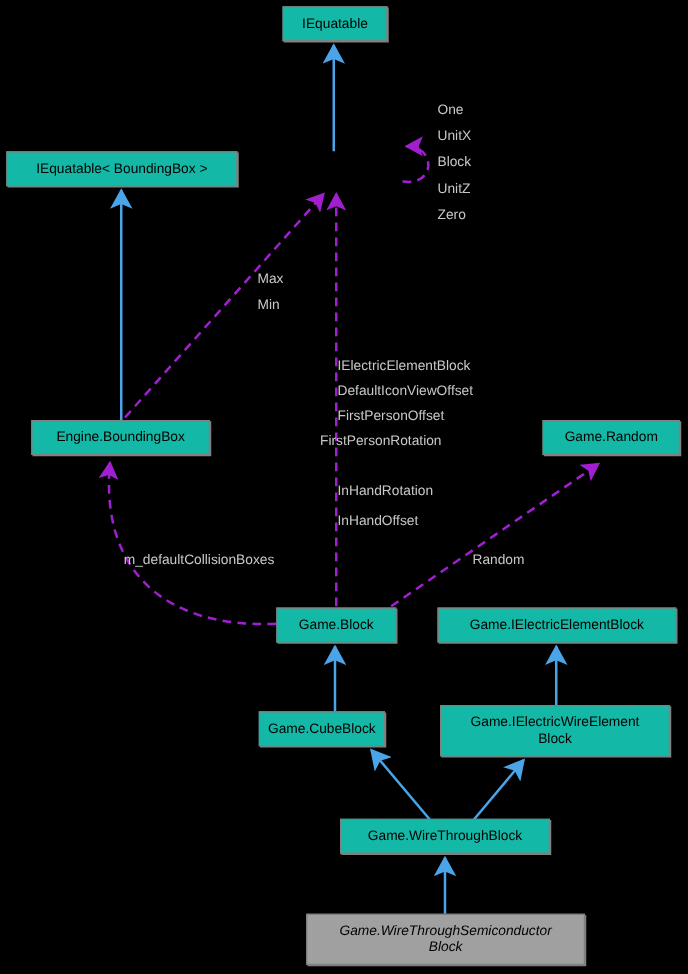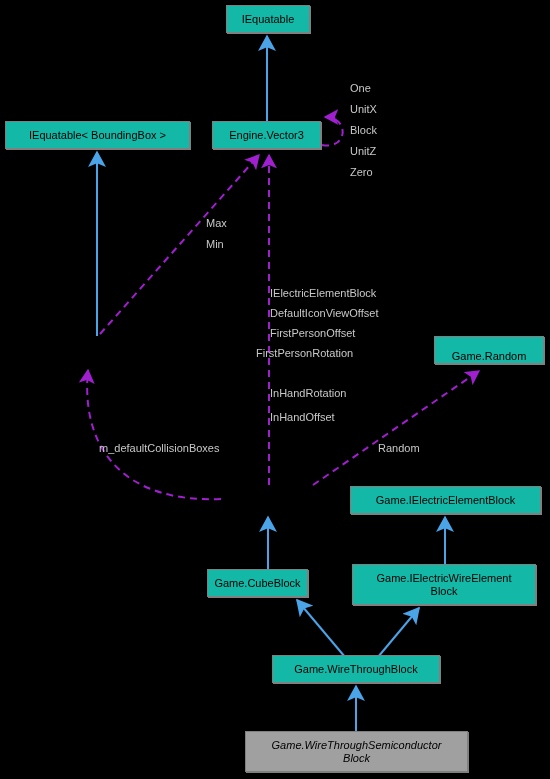--- a/index.html
+++ b/index.html
@@ -92,29 +92,32 @@
   </svg>
 
   <div class="node" style="left:226px; top:5px; width:84px; height:28px;">
     <span>IEquatable</span>
   </div>
 
   <div class="node" style="left:5px; top:121px; width:185px; height:28px;">
     <span>IEquatable&lt; BoundingBox &gt;</span>
   </div>
 
-  <div class="node" style="left:212px; top:121px; width:109px; height:28px;">
-    <span>Engine.Vector3</span>
+
+  <div class="node" style="left:25px; top:336px; width:143px; height:28px;">
+    <span>Engine.BoundingBox</span>
   </div>
 
-
-  <div class="node" style="left:434px; top:336px; width:110px; height:28px;align-items:flex-end;">
+  <div class="node" style="left:434px; top:336px; width:110px; height:28px;">
     <span>Game.Random</span>
   </div>
 
+  <div class="node" style="left:221px; top:486px; width:96px; height:28px;">
+    <span>Game.Block</span>
+  </div>
 
   <div class="node" style="left:350px; top:486px; width:191px; height:28px;">
     <span>Game.IElectricElementBlock</span>
   </div>
 
   <div class="node" style="left:207px; top:569px; width:101px; height:28px;">
     <span>Game.CubeBlock</span>
   </div>
 
   <div class="node" style="left:352px; top:564px; width:184px; height:41px;">

